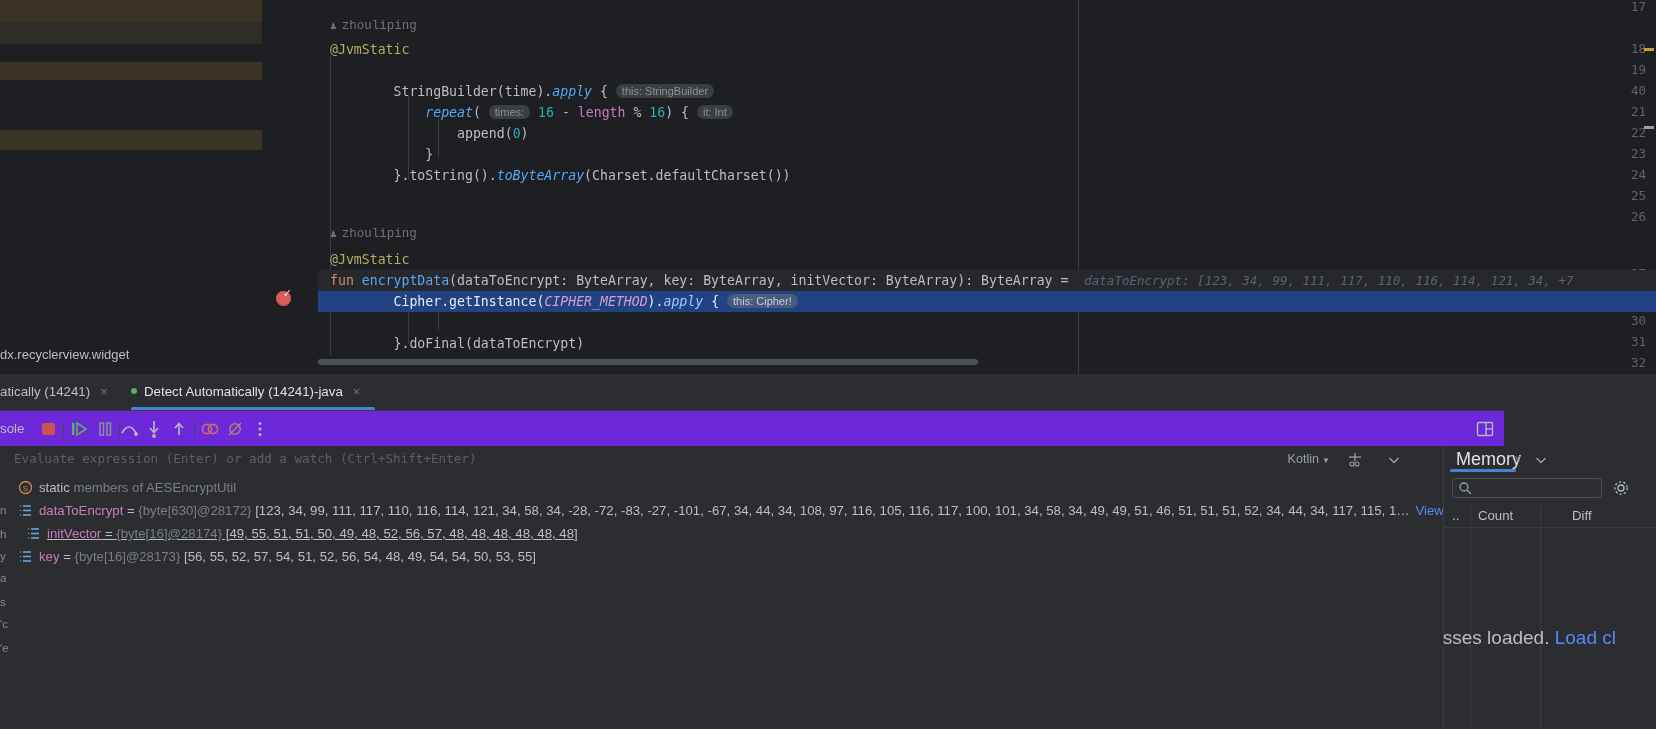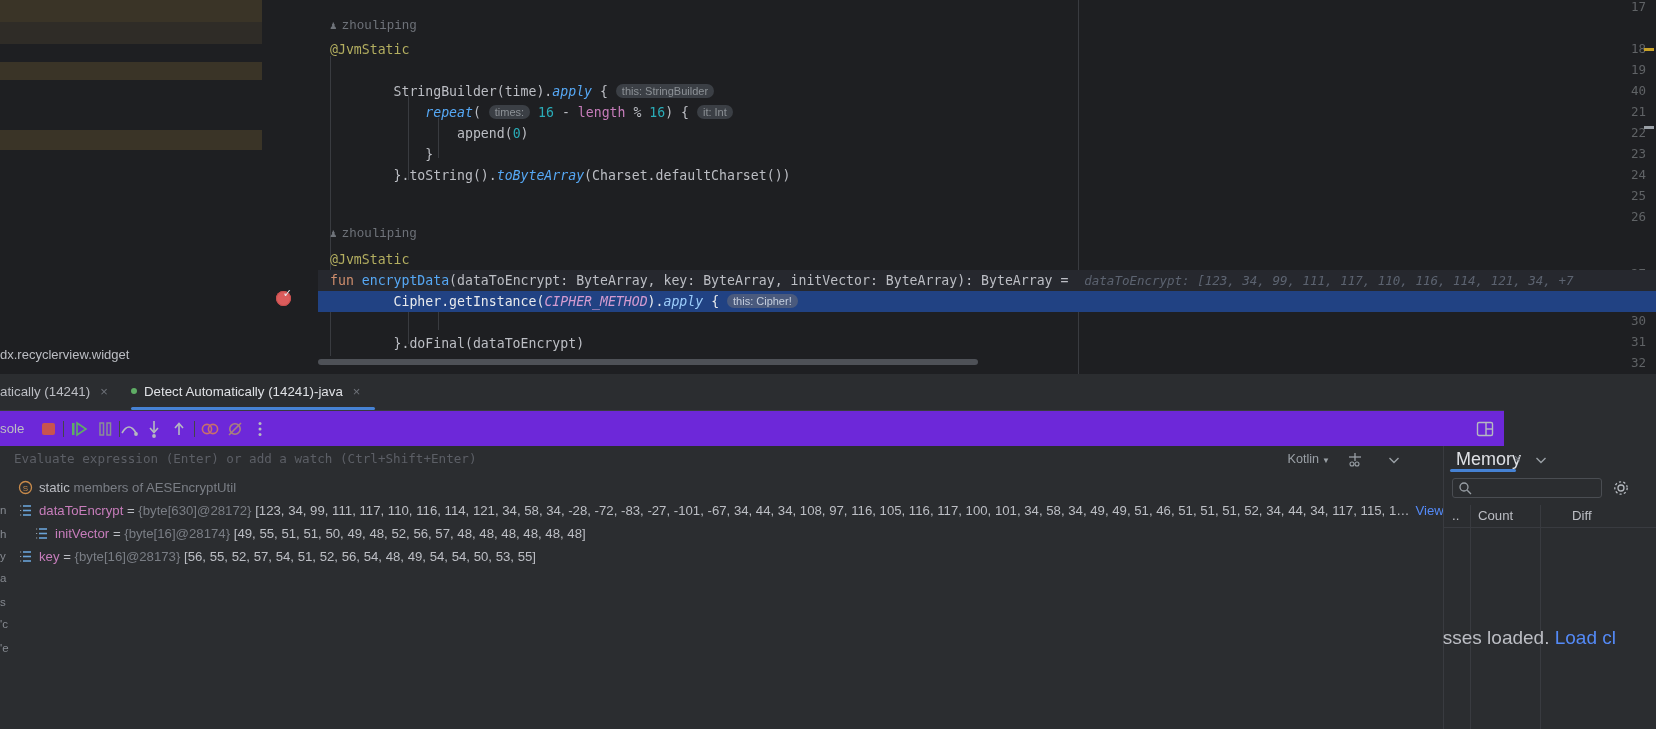--- a/index.html
+++ b/index.html
@@ -370,21 +370,21 @@
           <line x1="2" y1="3" x2="3.2" y2="3" stroke="#9aa0a6" stroke-width="1.1"></line>
           <line x1="2" y1="7.5" x2="3.2" y2="7.5" stroke="#9aa0a6" stroke-width="1.1"></line>
           <line x1="2" y1="12" x2="3.2" y2="12" stroke="#9aa0a6" stroke-width="1.1"></line>
           <line x1="5" y1="3" x2="13" y2="3" stroke="#6aa3d8" stroke-width="1.6"></line>
           <line x1="5" y1="7.5" x2="13" y2="7.5" stroke="#6aa3d8" stroke-width="1.6"></line>
           <line x1="5" y1="12" x2="13" y2="12" stroke="#6aa3d8" stroke-width="1.6"></line>
         </svg>
       </span><span class="vname">dataToEncrypt</span><span class="vval"> = </span><span class="vgray">{byte[630]@28172}</span><span class="vval"> [123, 34, 99, 111, 117, 110, 116, 114, 121, 34, 58, 34, -28, -72, -83, -27, -101, -67, 34, 44, 34, 108, 97, 116, 105, 116, 117, 100, 101, 34, 58, 34, 49, 49, 51, 46, 51, 51, 51, 52, 34, 44, 34, 117, 115, 1…</span><span class="vlink" style="margin-left:6px;">View</span>
     </div>
 
-    <div class="vrow" style="top:50px;left:16px;">
+    <div class="vrow" style="top:50px;left:8px;text-decoration:underline;">
       <span class="vicon" style="position:relative;left:0;display:inline-block;top:3px;margin:0 6px 0 8px;">
         <svg width="15" height="15" viewBox="0 0 15 15">
           <line x1="2" y1="3" x2="3.2" y2="3" stroke="#9aa0a6" stroke-width="1.1"></line>
           <line x1="2" y1="7.5" x2="3.2" y2="7.5" stroke="#9aa0a6" stroke-width="1.1"></line>
           <line x1="2" y1="12" x2="3.2" y2="12" stroke="#9aa0a6" stroke-width="1.1"></line>
           <line x1="5" y1="3" x2="13" y2="3" stroke="#6aa3d8" stroke-width="1.6"></line>
           <line x1="5" y1="7.5" x2="13" y2="7.5" stroke="#6aa3d8" stroke-width="1.6"></line>
           <line x1="5" y1="12" x2="13" y2="12" stroke="#6aa3d8" stroke-width="1.6"></line>
         </svg>
       </span><span class="vname">initVector</span><span class="vval"> = </span><span class="vgray">{byte[16]@28174}</span><span class="vval"> [49, 55, 51, 51, 50, 49, 48, 52, 56, 57, 48, 48, 48, 48, 48, 48]</span>

